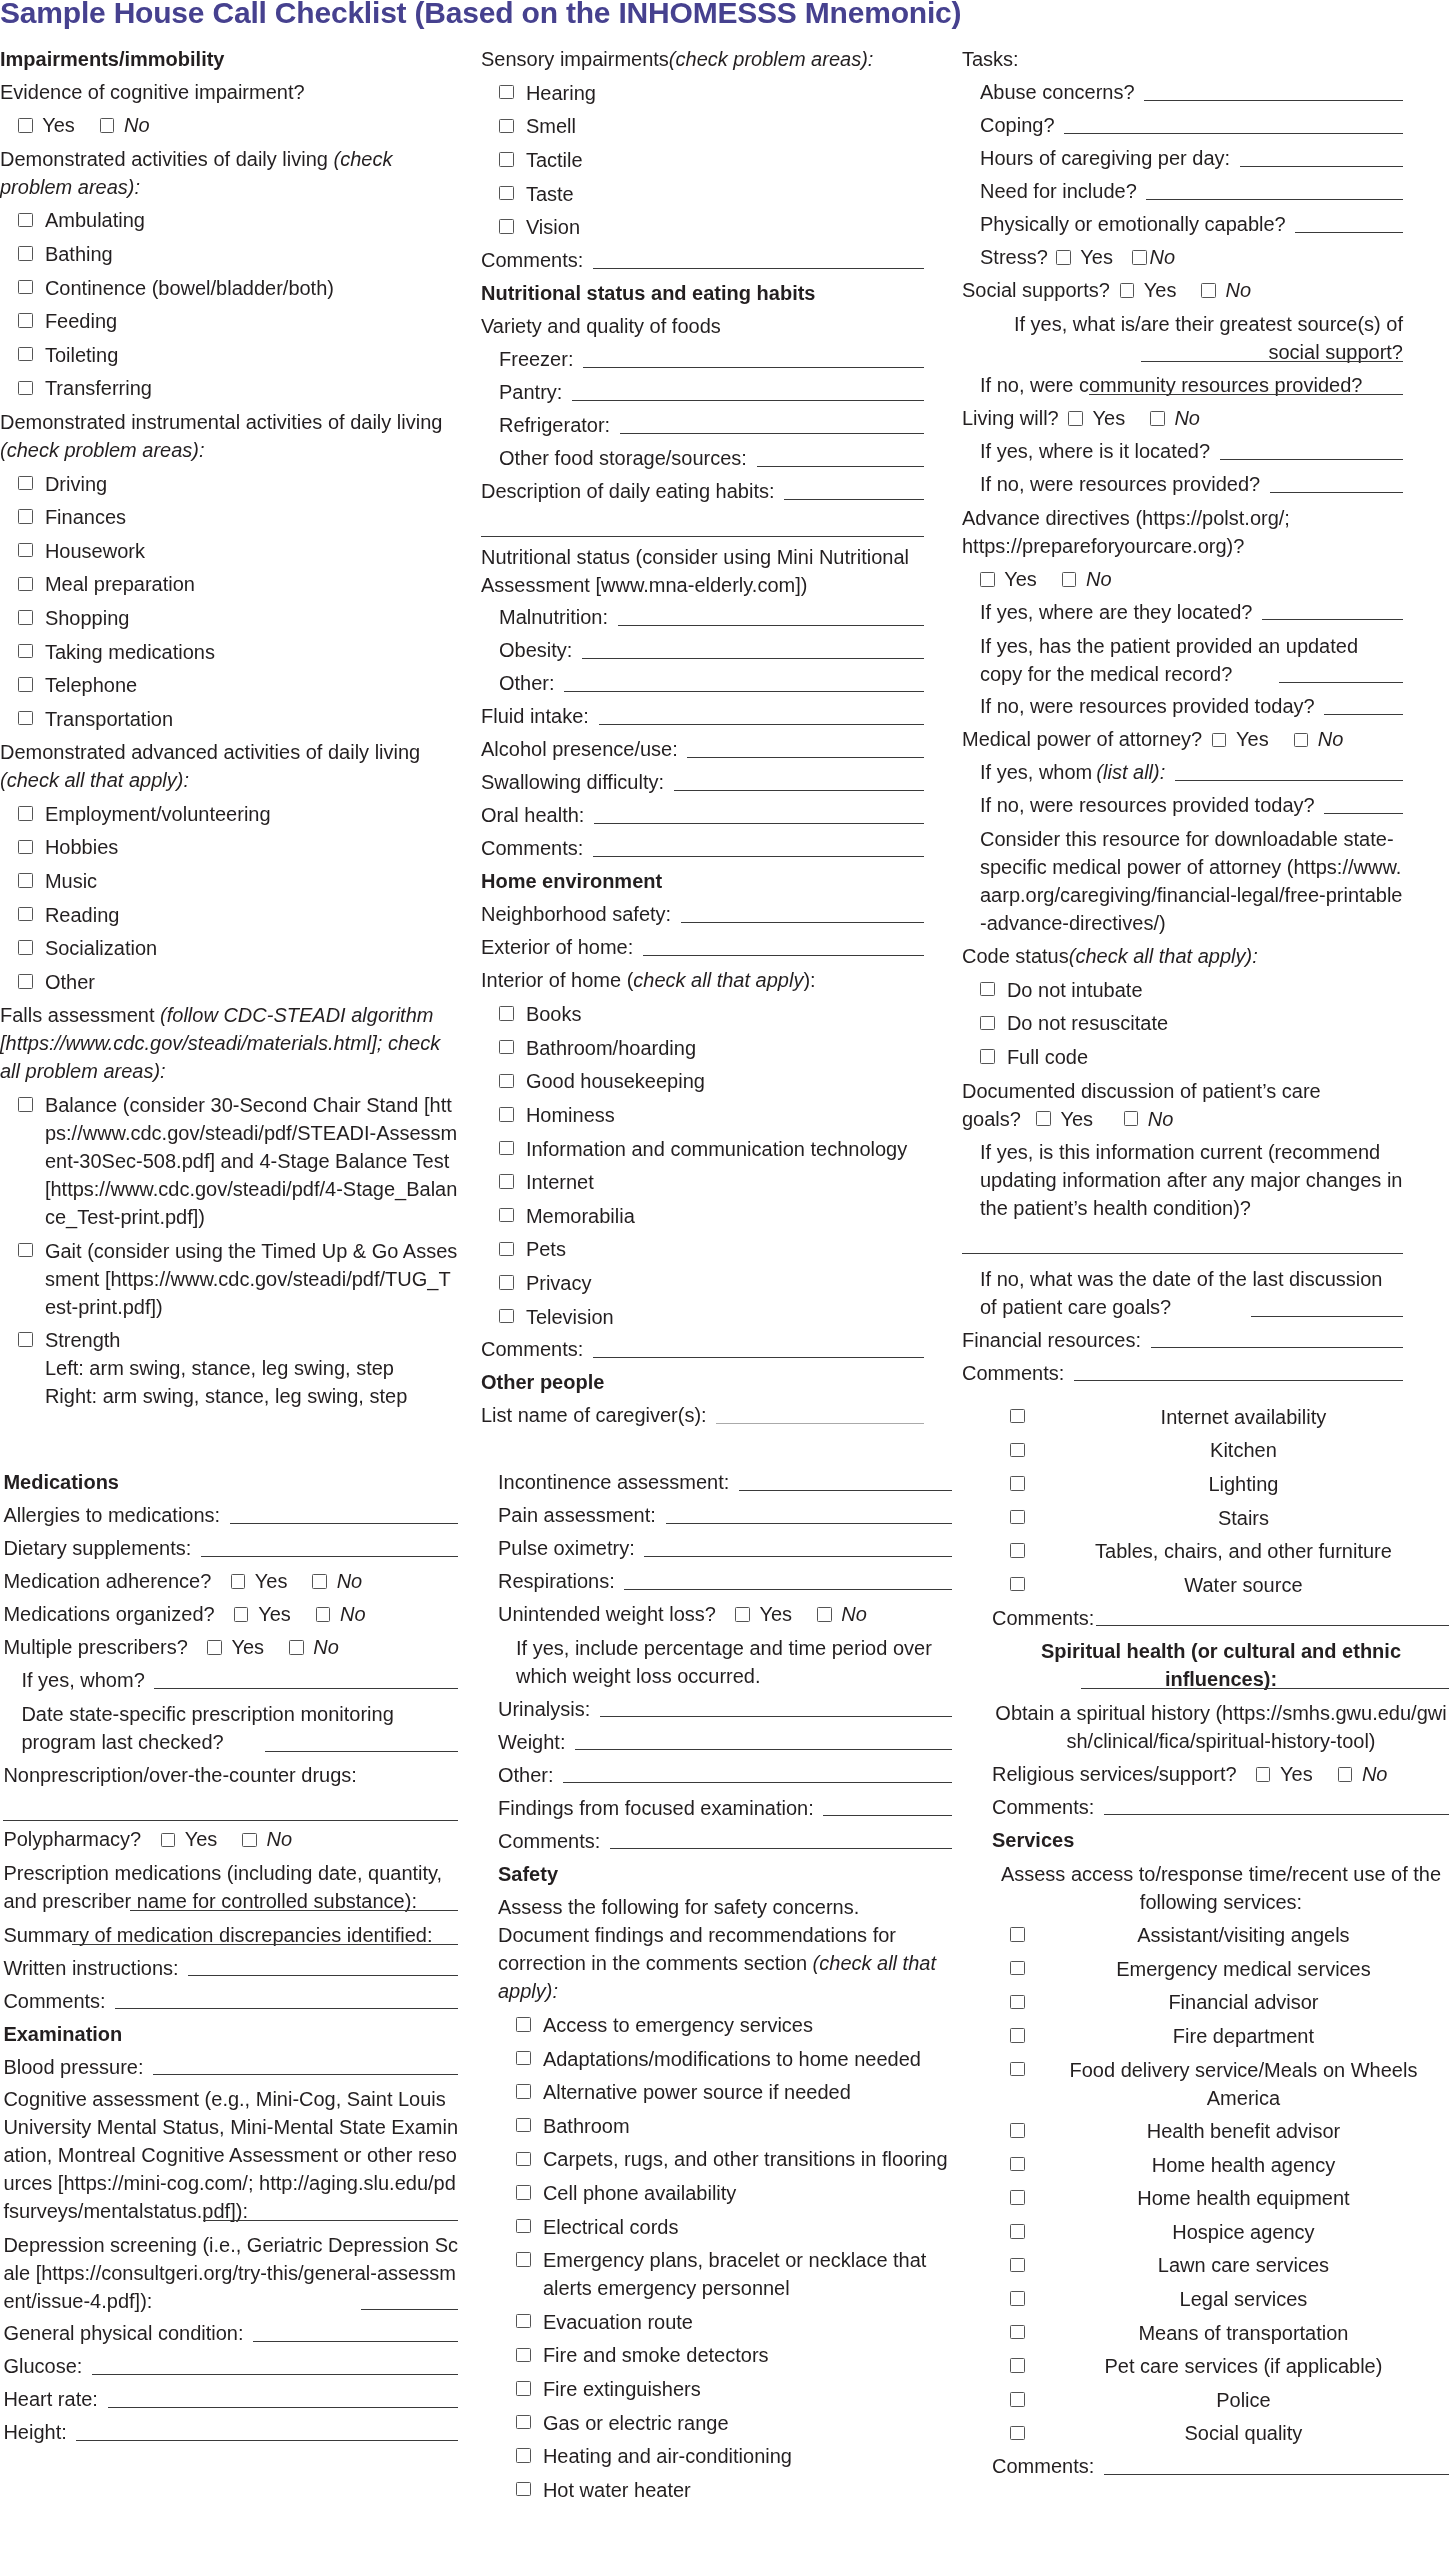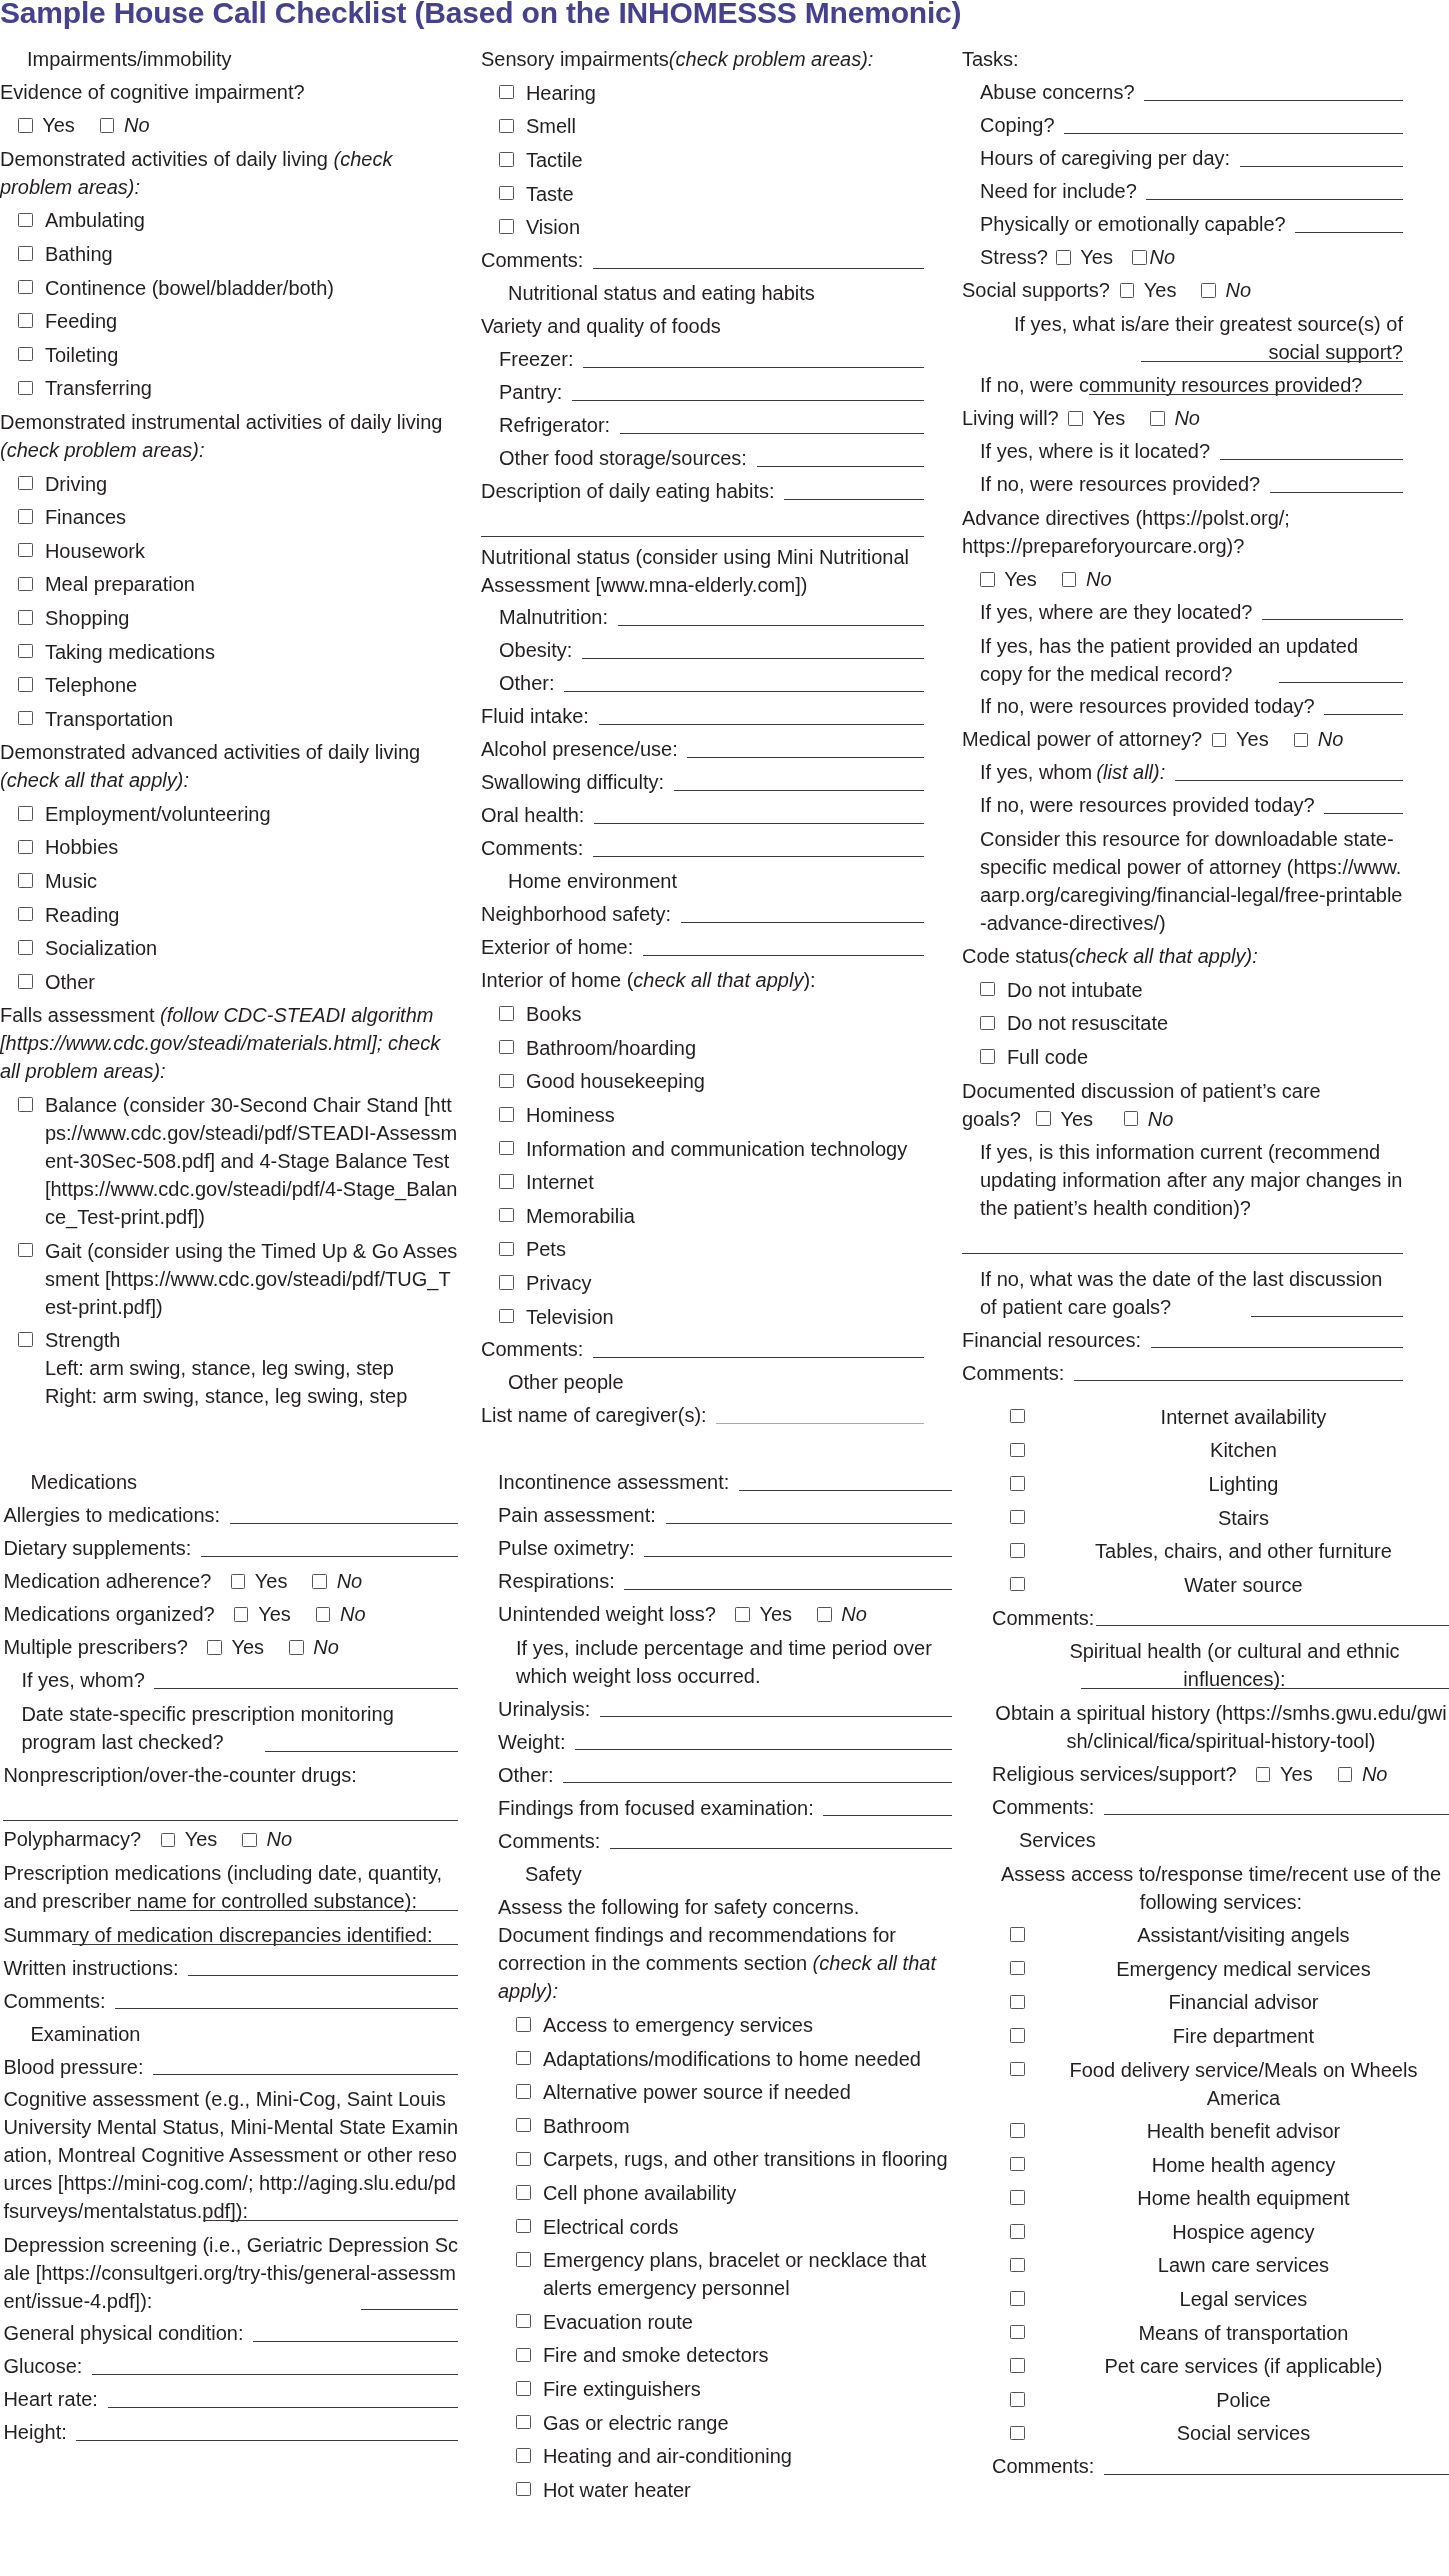--- a/index.html
+++ b/index.html
@@ -12,21 +12,21 @@
   .title {
     position: absolute; left: 0; top: -4.1px;
     font-family: "Liberation Sans", sans-serif;
     font-weight: bold; font-size: 30px; color: #46418f;
     white-space: nowrap; letter-spacing: -0.2px;
   }
   .col { position: absolute; }
   .line { height: 33px; line-height: 33px; white-space: nowrap; display: flex; align-items: center; }
   .wrap { line-height: 28px; padding: 2.8px 0; white-space: normal; }
   .ind { padding-left: 18px; }
-  .h { font-weight: normal; margin-left: 27px; }
+  .h { font-weight: bold; }
   .it { font-style: italic; }
   .fill { flex: 1; border-bottom: 1.4px solid #3a3a3a; height: 0; margin-left: 9.7px; align-self: flex-end; margin-bottom: 8.3px; min-width: 28px; }
   .fill.tight { margin-left: 1.4px; }
   .fillwrap { display: flex; align-items: flex-end; text-align: right; }
   .fullrule { border-bottom: 1.4px solid #3a3a3a; height: 28px; }
   .cb {
     display: inline-block; width: 14.5px; height: 14.5px; border: 1.4px solid #555;
     box-sizing: border-box; border-radius: 1.4px; margin-right: 12.4px; flex: none; background: #fff;
   }
   .yn { display: inline-flex; align-items: center; margin-left: 9.7px; }
@@ -799,21 +799,21 @@
     <div class="chk">
         <span class="cb"></span>
         <span class="txt">Pet care services (if applicable)</span>
       </div>
     <div class="chk">
         <span class="cb"></span>
         <span class="txt">Police</span>
       </div>
     <div class="chk">
         <span class="cb"></span>
-        <span class="txt">Social services</span>
+        <span class="txt">Social quality</span>
       </div>
   </div>
   <div class="line">
       <span>Comments:</span>
       <span class="fill"></span>
     </div>
 </div>
 
 
 </body></html>

